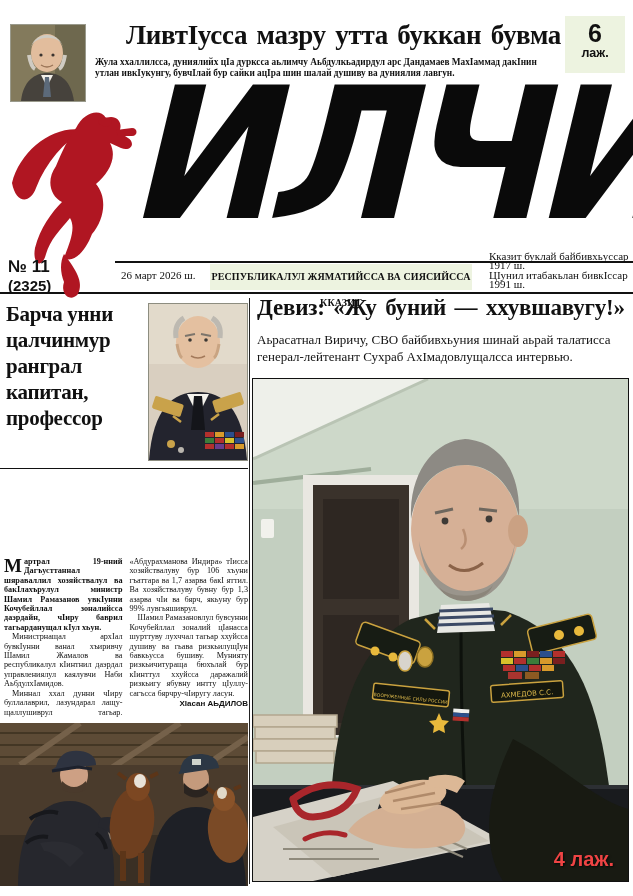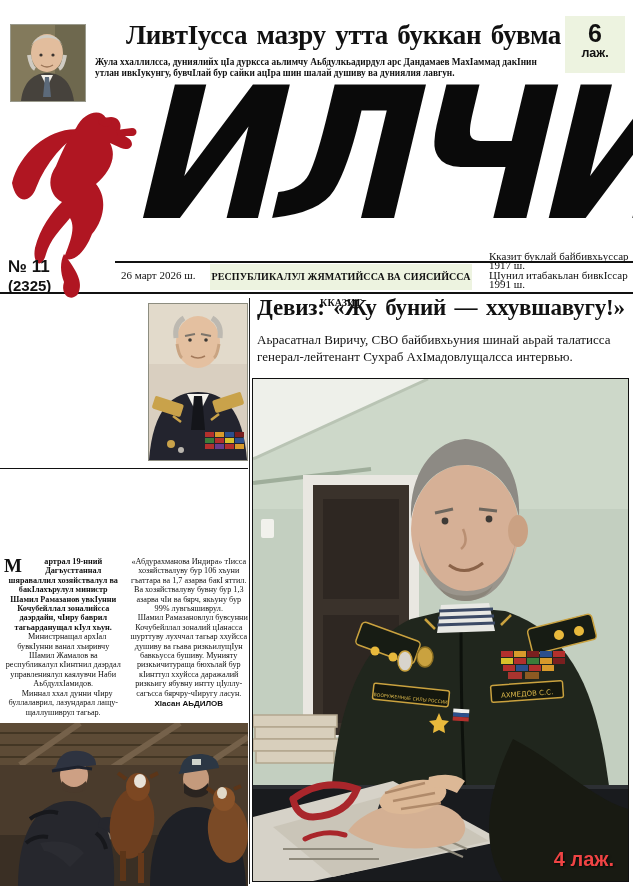--- a/index.html
+++ b/index.html
@@ -48,21 +48,21 @@
     border:1px solid #8d8d80; }
   .pageref9 { position:absolute; left:55px; top:425px; width:140px; text-align:center;
     font-family:"Liberation Sans",sans-serif; font-size:25px; font-weight:bold; font-style:italic;
     color:#f2f2f2; -webkit-text-stroke:1.3px #5a5a5a; text-shadow:2px 2px 0 #b5b5b5; }
   .left-rule { position:absolute; left:0; top:468px; width:248px; height:1.2px; background:#111; }
   .farm-title { position:absolute; left:6px; top:477px; width:244px;
     font-size:22px; font-weight:bold; line-height:27px; letter-spacing:-0.3px; }
   .bodytext { position:absolute; left:4px; top:557px; width:244px; height:166px;
     column-count:2; column-gap:7px; font-size:8.2px; line-height:9.4px;
     text-align:justify; overflow:hidden; }
-  .bodytext p { text-indent:8px;text-align:center; }
+  .bodytext p { text-indent:8px; }
   .bodytext p.lead { text-indent:0; font-weight:bold; }
   .dropcap { float:left; font-size:19px; line-height:16px; font-weight:bold; padding:1px 2px 0 0; }
   .byline { text-align:right; font-weight:bold; text-indent:0 !important;
     font-family:"Liberation Sans",sans-serif; font-size:8px; margin-top:1px; }
   .barn-photo { position:absolute; left:0; top:723px; width:248px; height:163px; }
   
   .vrule { position:absolute; left:249px; top:298px; width:1px; height:586px; background:#222; }
   .main-title { position:absolute; left:257px; top:295px; width:374px;
     font-size:23px; font-weight:bold; letter-spacing:-0.2px; word-spacing:3px; white-space:nowrap; }
   .main-sub { position:absolute; left:257px; top:332px; width:370px;
@@ -118,20 +118,21 @@
   <div class="issue-no">№ 11</div>
   <div class="issue-code">(2325)</div>
   <div class="date">26 март 2026 ш.</div>
   <div class="tagline">РЕСПУБЛИКАЛУЛ ЖЯМАТИЙССА ВА СИЯСИЙССА ККАЗИТ</div>
   <div class="founded">
     <span>Кказит буклай байбивхьуссар 1917 ш.</span><br>
     <span>ЦIунил итабакьлан бивкIссар 1991 ш.</span>
   </div>
   <div class="rule-bottom"></div>
 
+  <div class="captain-title">Барча унни цалчинмур ранграл капитан, профессор</div>
   <div class="captain-photo">
     <svg width="98" height="156" viewBox="0 0 98 156">
       <rect width="98" height="156" fill="#d9cfc0"></rect>
       <rect width="98" height="60" fill="#e2dacb"></rect>
       <ellipse cx="49" cy="38" rx="22" ry="26" fill="#e4c0a0"></ellipse>
       <path d="M27,34 q-2,-14 8,-20 M71,34 q2,-14 -8,-20" stroke="#bdb9b1" stroke-width="5" fill="none"></path>
       <path d="M28,40 q2,12 5,14 M70,40 q-2,12 -5,14" stroke="#c9a482" stroke-width="3" fill="none"></path>
       <circle cx="41" cy="36" r="1.8" fill="#3c3834"></circle>
         <circle cx="57" cy="36" r="1.8" fill="#3c3834"></circle>
       <path d="M36,32 l10,-2 M52,30 l10,2" stroke="#7d756b" stroke-width="2"></path>

